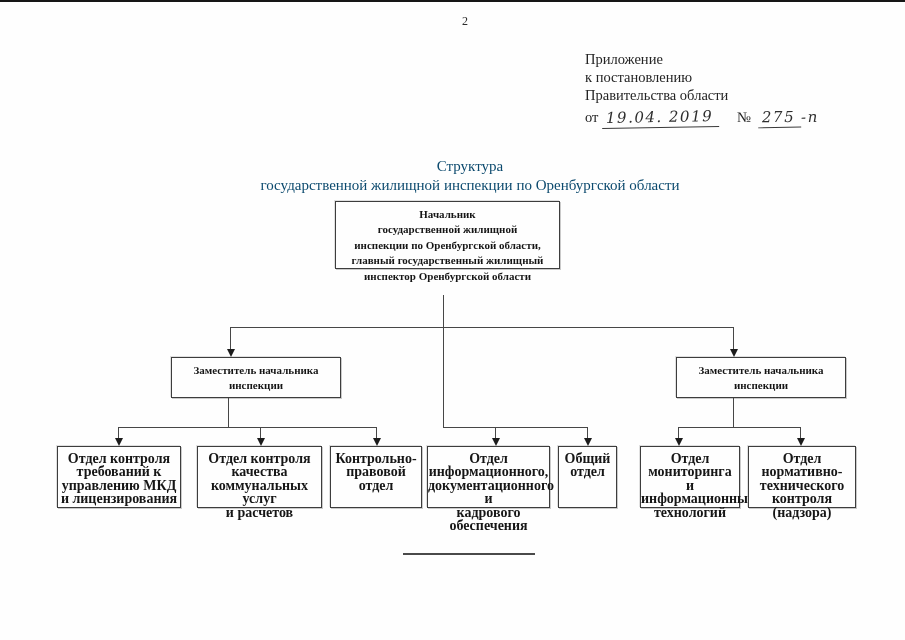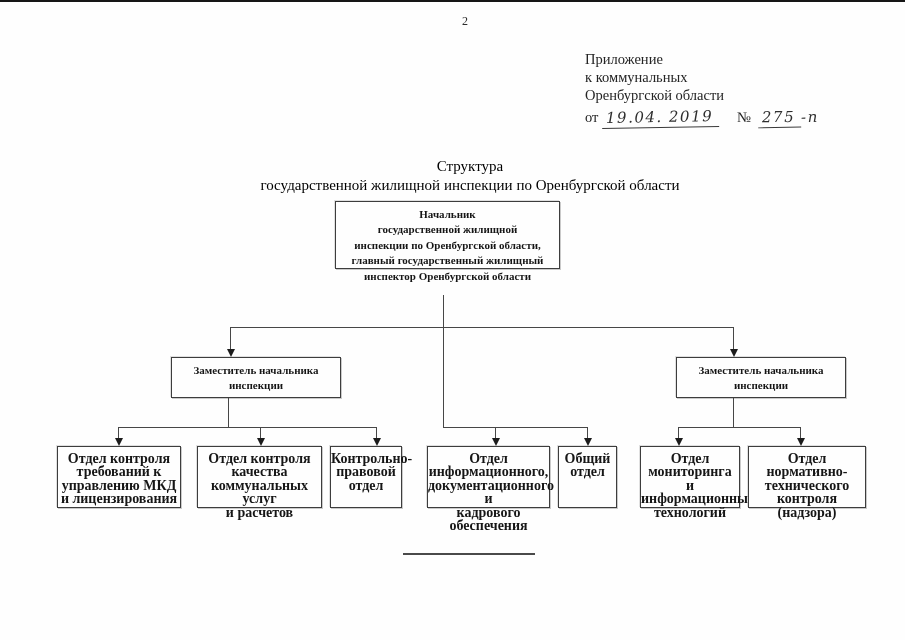--- a/index.html
+++ b/index.html
@@ -24,45 +24,45 @@
     font-family:"DejaVu Serif", serif;
     font-size:15px;
     letter-spacing:1.5px;
     color:#2e2e2e;
     transform:rotate(-1deg);
   }
   .u{border-bottom:1.4px solid #3a3a3a;padding:0 6px 1px 4px;}
   .from-line{margin-top:4px;text-align:right;}
   .num-sign{margin-left:14px;margin-right:4px;}
 
-  .doc-title{position:absolute;left:178px;top:157px;width:584px;text-align:center;font-size:15px;line-height:19px;color:#000000;}
+  .doc-title{position:absolute;left:178px;top:157px;width:584px;text-align:center;font-size:15px;line-height:19px;color:#0c4a6e;}
 
   
   .node{
     position:absolute;
     box-sizing:border-box;
     border:1px solid #3d3d3d;
     box-shadow:1px 1px 0 rgba(140,140,140,.45), -1px -1px 0 rgba(170,170,170,.35);
     background:#fefefe;
     text-align:center;
     font-weight:bold;
     color:#161616;
   }
   .node-head{left:335px;top:201px;width:225px;height:68px;font-size:11px;line-height:15.4px;padding-top:5px;}
   .node-dep{width:170px;height:41px;font-size:11px;line-height:15px;padding-top:5px;margin-left:28px;}
   .node-depL{left:143px;top:357px;}
   .node-depR{left:648px;top:357px;}
   .node-b{top:446px;height:62px;font-size:14px;line-height:13.4px;padding-top:5px;}
   .node-b1{left:57px;width:124px;}
   .node-b2{left:197px;width:125px;}
-  .node-b3{left:330px;width:72px;}
+  .node-b3{left:330px;width:92px;}
   .node-b4{left:427px;width:123px;}
   .node-b5{left:558px;width:59px;}
   .node-b6{left:628px;width:100px;margin-left:12px;}
-  .node-b7{left:748px;width:118px;}
+  .node-b7{left:748px;width:108px;}
 
   
   .ln{position:absolute;background:#474747;}
   .v{width:1.4px;}
   .h{height:1.4px;}
   .arr{
     position:absolute;width:0;height:0;
     border-left:4px solid transparent;
     border-right:4px solid transparent;
     border-top:8px solid #1c1c1c;
@@ -73,22 +73,22 @@
 </head>
 <body>
 
 <div class="page">
   <div class="scan-edge"></div>
 
   <div class="page-number">2</div>
 
   <div class="appendix">
     <div class="row">Приложение</div>
-    <div class="row">к коммунальных</div>
-    <div class="row">Оренбургской области</div>
+    <div class="row">к постановлению</div>
+    <div class="row">Правительства области</div>
     <div class="row from-line">
       <span>от</span>
       <span class="hand u">19.04. 2019</span>
       <span class="num-sign">№</span>
       <span class="hand u">275</span><span class="hand">-п</span>
     </div>
   </div>
 
   <div class="doc-title">
     <div>Структура</div>

